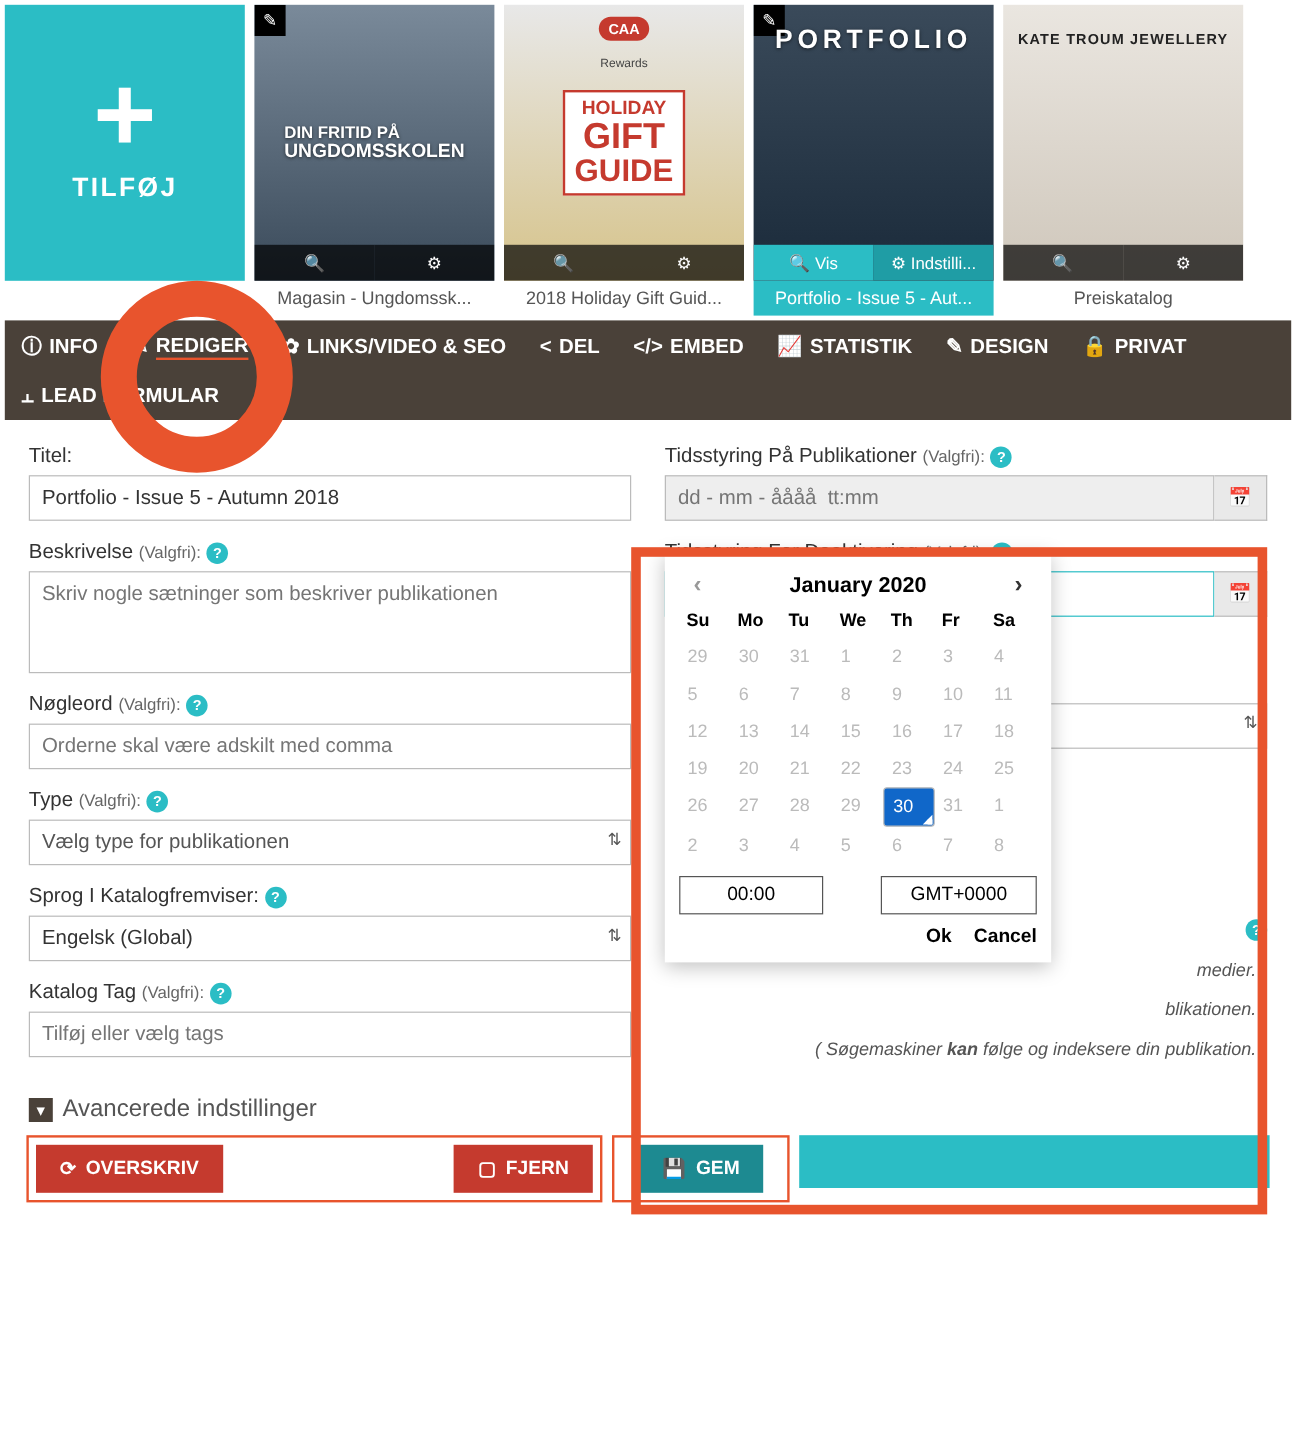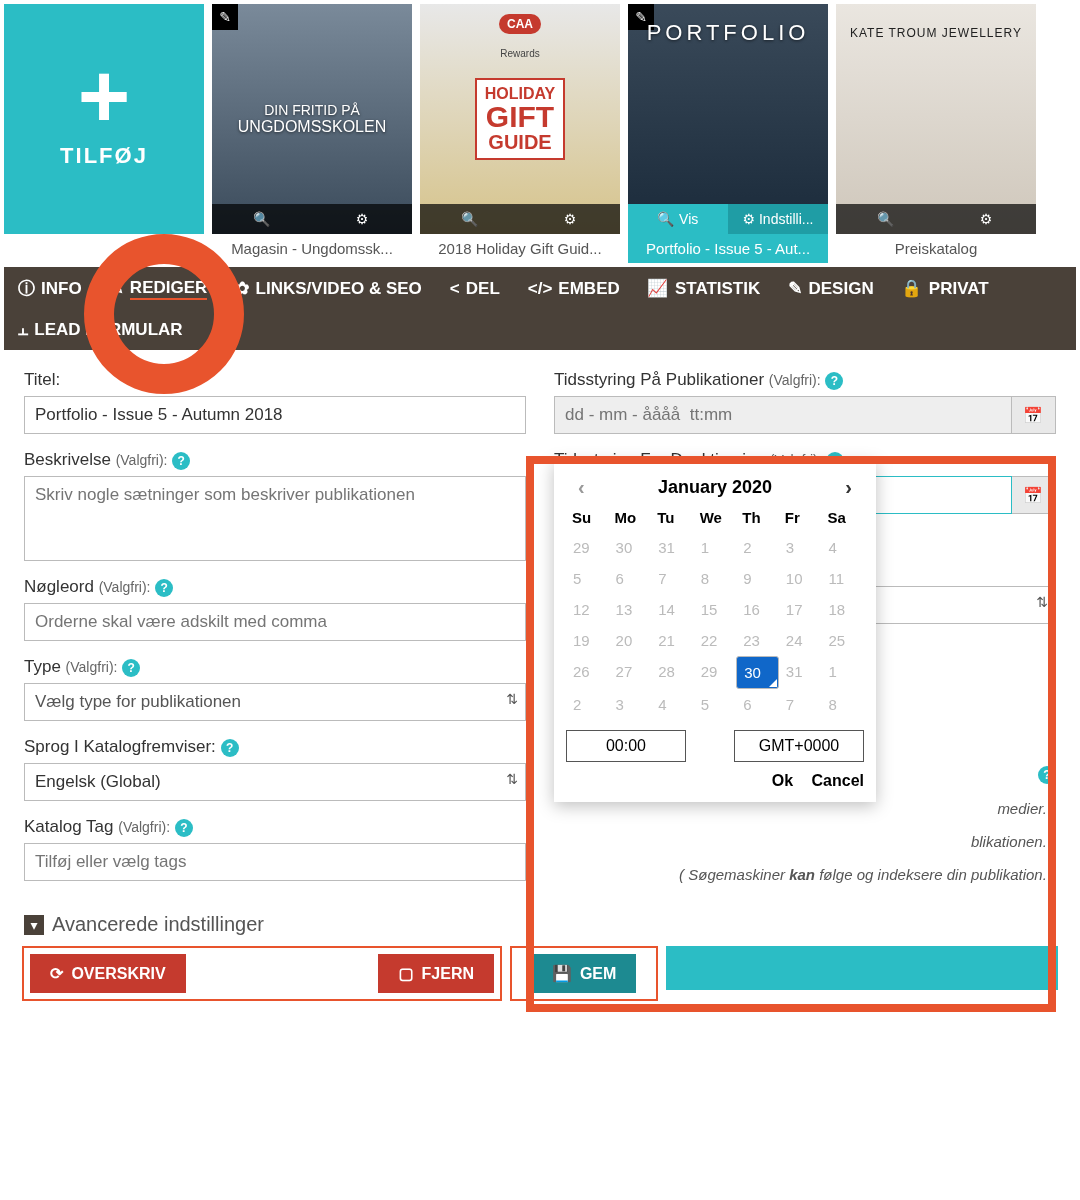--- a/index.html
+++ b/index.html
@@ -9,21 +9,21 @@
 .plus{font-size:90px;font-weight:900;line-height:.6}
 .add-lbl{font-size:22px;font-weight:700;letter-spacing:2px}
 .pub{width:200px;display:flex;flex-direction:column}
 .cover{height:230px;background:#ccc;position:relative;display:flex;align-items:center;justify-content:center;overflow:hidden}
 .badge{position:absolute;top:0;left:0;width:26px;height:26px;background:#000;color:#fff;display:flex;align-items:center;justify-content:center;font-size:14px}
 .bottombar{position:absolute;bottom:0;left:0;right:0;height:30px;display:flex}
 .bb{flex:1;background:rgba(0,0,0,.7);color:#fff;display:flex;align-items:center;justify-content:center;font-size:14px;cursor:pointer}
 .bb.l{border-bottom-left-radius:0}.bb.r{border-bottom-right-radius:0}
 .bb.teal{background:#2bbdc5}.bb.teal2{background:#1f9da5}
 .pubtitle{padding:6px 4px;font-size:15px;color:#555;text-align:center;white-space:nowrap;overflow:hidden;text-overflow:ellipsis}
-.cover-txt{color:#fff;text-align:center;font-weight:400;font-size:18px;text-shadow:0 1px 3px rgba(0,0,0,.6);padding:8px}
+.cover-txt{color:#fff;text-align:left;font-weight:700;font-size:18px;text-shadow:0 1px 3px rgba(0,0,0,.6);padding:8px}
 .cover-txt.dark{color:#222;text-shadow:none}
 .cov1{background:linear-gradient(180deg,#7a8a9a,#3a4a5a)}
 .cov2{background:linear-gradient(180deg,#e8e8e8,#d6c38a)}
 .cov3{background:linear-gradient(180deg,#3a4a5a,#1a2a3a)}
 .cov4{background:linear-gradient(180deg,#eae6e0,#cfc7bb)}
 .tabs{background:#4a4139;color:#fff;display:flex;flex-wrap:wrap;margin-top:4px}
 .tab{padding:10px 14px;font-size:17px;font-weight:700;display:flex;align-items:center;gap:6px;cursor:pointer;white-space:nowrap}
 .tab .u{border-bottom:2px solid #e8542d}
 .ring{position:absolute;width:160px;height:160px;border:30px solid #e8542d;border-radius:50%;left:80px;top:230px;z-index:5;pointer-events:none}
 .hi-box{position:absolute;border:8px solid #e8542d;z-index:4;pointer-events:none}
@@ -98,21 +98,21 @@
 
   <div class="pub">
     <div class="cover cov2">
       <div style="position:absolute;top:10px;display:flex;flex-direction:column;align-items:center;gap:14px">
         <span class="caa-logo">CAA</span>
         <span style="font-size:10px;color:#444">Rewards</span>
       </div>
       <div class="gift-box">
         <div style="font-size:16px">HOLIDAY</div>
         <div style="font-size:30px">GIFT</div>
-        <div style="font-size:20px">GUIDE</div>
+        <div style="font-size:26px">GUIDE</div>
       </div>
       <div class="bottombar">
         <div class="bb l">
               <span>🔍</span>
             </div>
         <div class="bb r">
               <span>⚙</span>
             </div>
       </div>
     </div>

